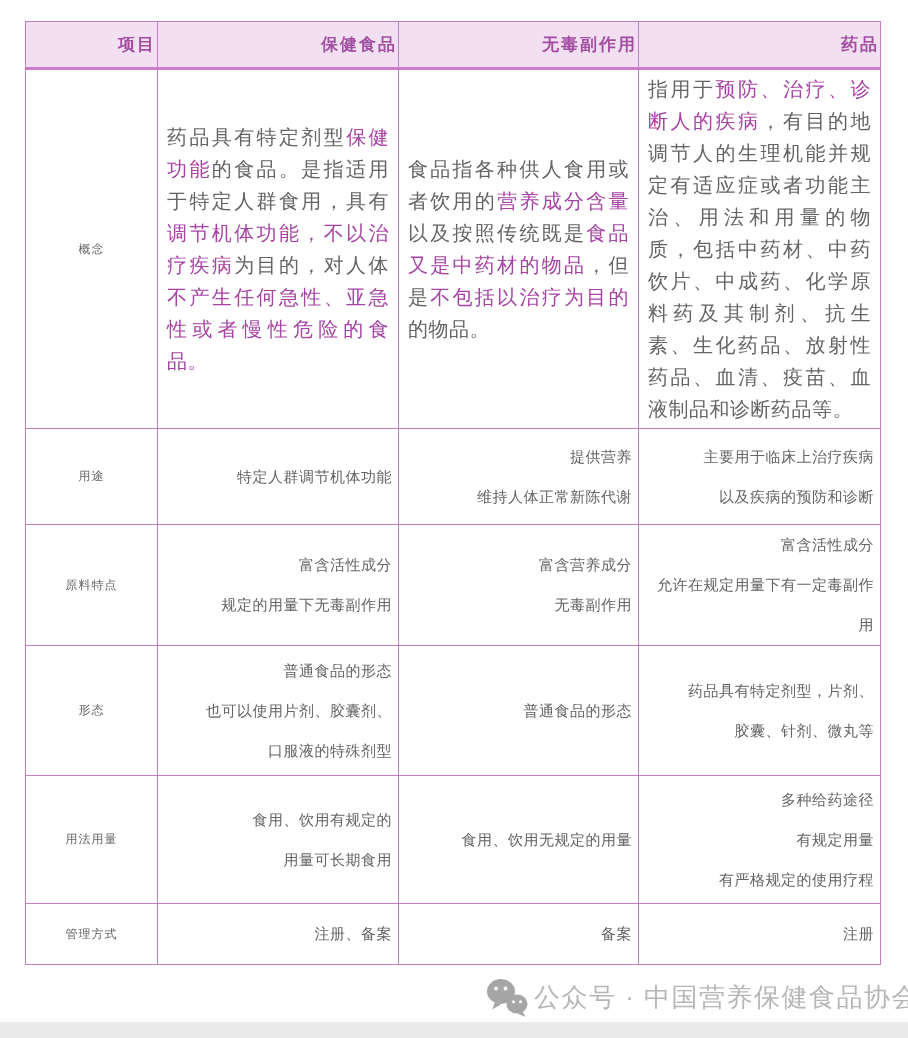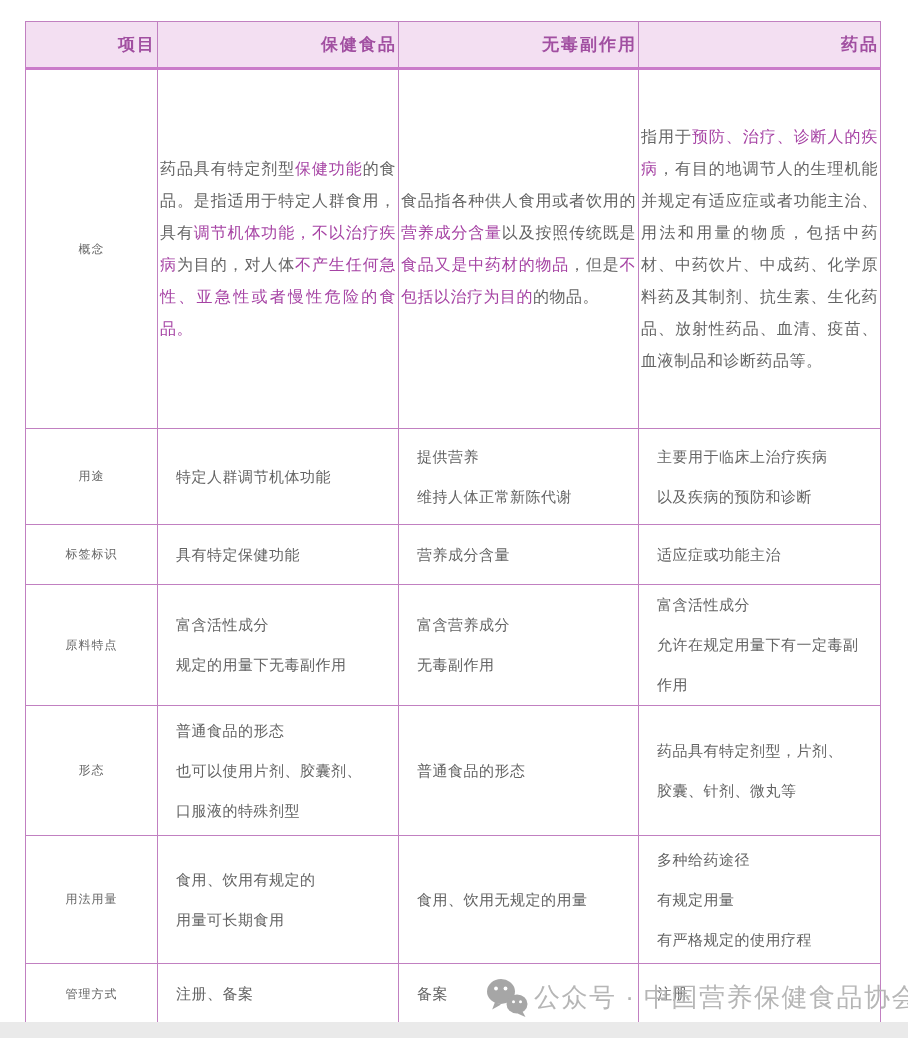--- a/index.html
+++ b/index.html
@@ -23,29 +23,29 @@
   tr.row-labeling   { height:60px; }
   tr.row-ingredient { height:95px; }
   tr.row-form       { height:130px; }
   tr.row-dosage     { height:128px; }
   tr.row-management { height:61px; }
   td.label-cell {
     text-align:center; vertical-align:middle;
     color:#646464; font-size:12px; letter-spacing:1px;
   }
   td.center-cell {
-    text-align:left; vertical-align:middle;
+    text-align:right; vertical-align:middle;
     color:#646464; font-size:15px; line-height:40px;
-    white-space:pre-line; letter-spacing:0.5px; padding:0 18px;margin-top:33px;
+    white-space:pre-line; letter-spacing:0.5px; padding:0 6px;margin-top:33px;
   }
   td.rich-cell {
     text-align:justify; text-justify:inter-character;
     vertical-align:middle; color:#646464;
-    font-size:16px; line-height:32px; letter-spacing:0.5px;
-    padding:0 2px; word-break:break-all;
+    font-size:20px; line-height:32px; letter-spacing:0.5px;
+    padding:0 9px; word-break:break-all;
   }
   td.rich-cell .hl { color:#a643a4; }
   .watermark {
     position:absolute; left:486px; top:977px; z-index:5;
     display:flex; align-items:center; gap:6px;
   }
   .wm-text {
     color:#b6b6b6; font-size:26px; letter-spacing:1.5px; white-space:nowrap;
   }
   .wx-icon { display:block; }
@@ -79,26 +79,20 @@
         <td class="rich-cell"><span>食品指各种供人食用或者饮用的</span><span class="hl">营养成分含量</span><span>以及按照传统既是</span><span class="hl">食品又是中药材的物品</span><span>，但是</span><span class="hl">不包括以治疗为目的</span><span>的物品。</span></td>
         <td class="rich-cell"><span>指用于</span><span class="hl">预防、治疗、诊断人的疾病</span><span>，有目的地调节人的生理机能并规定有适应症或者功能主治、用法和用量的物质，包括中药材、中药饮片、中成药、化学原料药及其制剂、抗生素、生化药品、放射性药品、血清、疫苗、血液制品和诊断药品等。</span></td>
       </tr>
       <tr class="row-usage">
         <td class="label-cell">用途</td>
         <td class="center-cell">特定人群调节机体功能</td>
         <td class="center-cell">提供营养
 维持人体正常新陈代谢</td>
         <td class="center-cell">主要用于临床上治疗疾病
 以及疾病的预防和诊断</td>
-      </tr>
-      <tr class="row-labeling">
-        <td class="label-cell">标签标识</td>
-        <td class="center-cell">具有特定保健功能</td>
-        <td class="center-cell">营养成分含量</td>
-        <td class="center-cell">适应症或功能主治</td>
       </tr>
       <tr class="row-ingredient">
         <td class="label-cell">原料特点</td>
         <td class="center-cell">富含活性成分
 规定的用量下无毒副作用</td>
         <td class="center-cell">富含营养成分
 无毒副作用</td>
         <td class="center-cell">富含活性成分
 允许在规定用量下有一定毒副作用</td>
       </tr>

